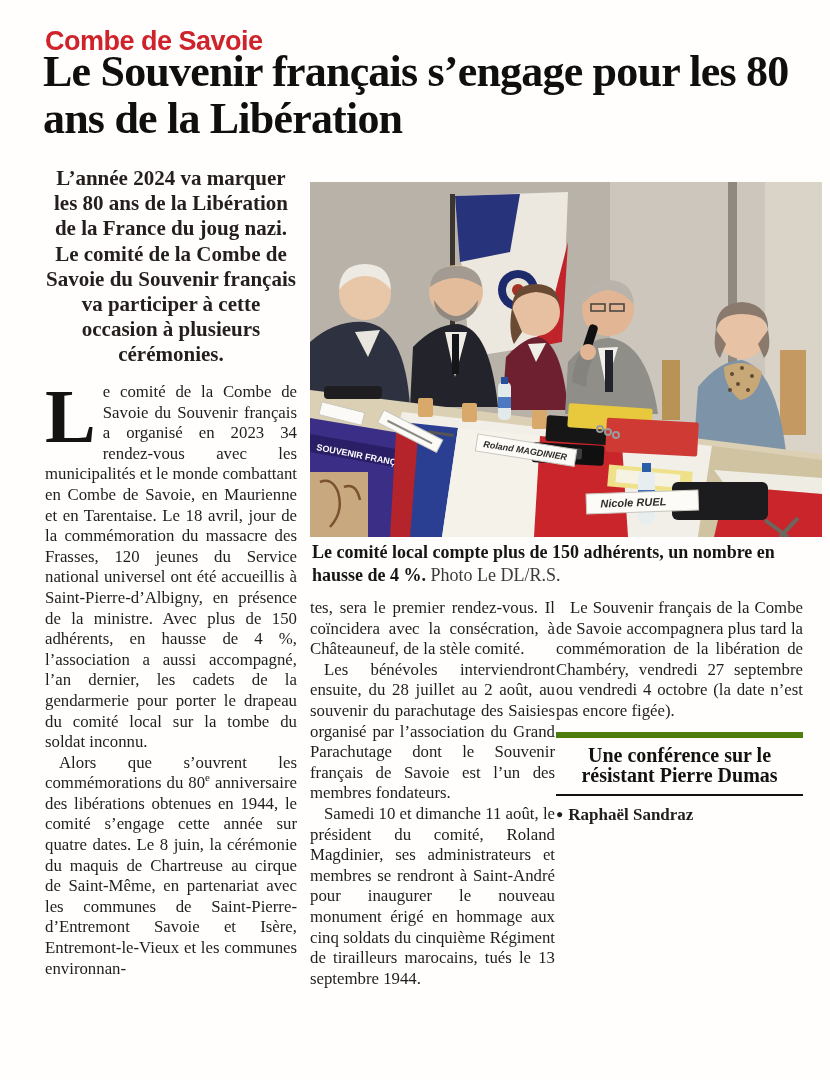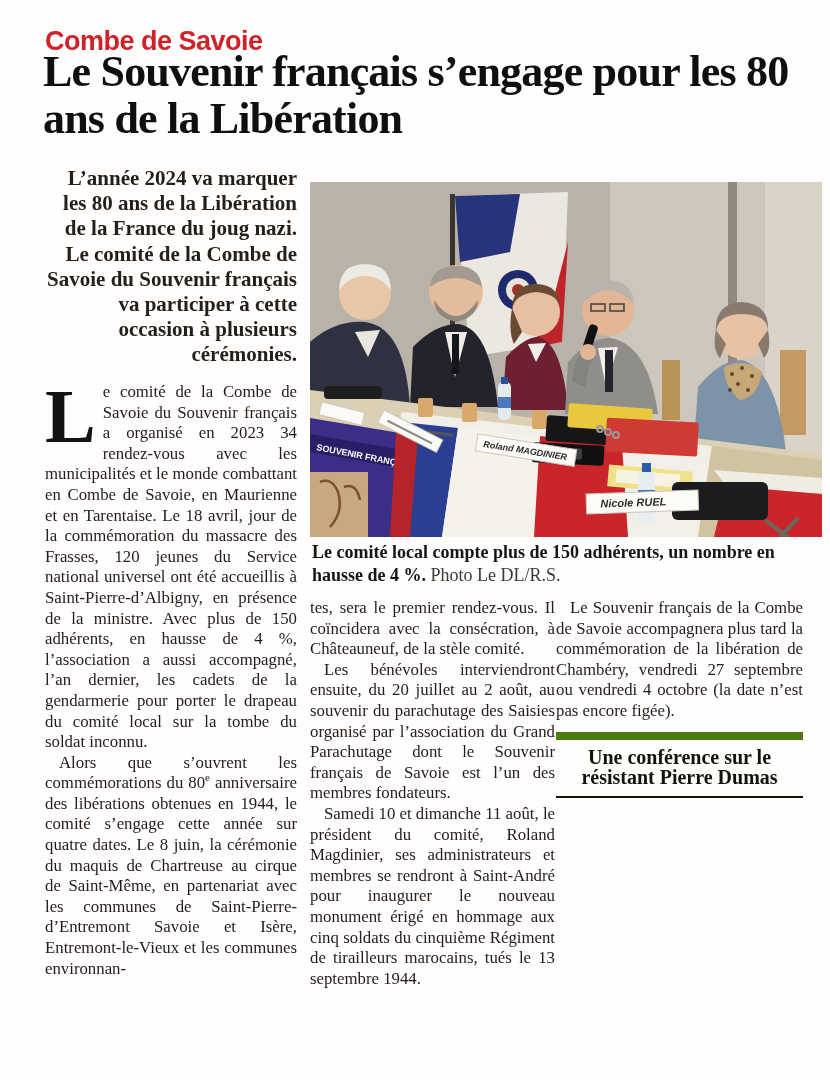--- a/index.html
+++ b/index.html
@@ -6,36 +6,36 @@
   #page{position:relative;width:830px;height:1080px;background:#fffefc;overflow:hidden;
         font-family:"Liberation Serif", serif;color:#1f1d1c;}
   .kicker{position:absolute;left:45px;top:12px;
           font-family:"Liberation Sans", sans-serif;font-weight:700;
           font-size:27px;letter-spacing:-0.5px;color:#d0222a;margin-top:14px;}
   .headline{position:absolute;left:43px;top:48px;width:772px;
             font-weight:700;font-size:44px;line-height:1.07;letter-spacing:-0.8px;
             color:#100f0e;}
   .standfirst{position:absolute;left:45px;top:166px;width:252px;
               font-weight:700;font-size:21px;line-height:1.2;color:#241e1d;
-              text-align:right;}
+              text-align:center;}
   .bodycol{font-size:16.8px;line-height:20.6px;text-align:justify;color:#201d1c;}
   .col1{position:absolute;left:45px;top:382px;width:252px;height:698px;overflow:hidden;}
   .col2{position:absolute;left:310px;top:598px;width:245px;height:482px;overflow:hidden;}
   .col3{position:absolute;left:556px;top:598px;width:247px;height:482px;overflow:hidden;}
   .bodycol p{margin:0;}
   .indent{text-indent:14px;}
   .dropcap{float:left;font-weight:700;font-size:76px;line-height:62px;
            margin:3px 7px 0 0;color:#151312;}
   sup{font-size:11px;line-height:0;}
   .photo{position:absolute;left:310px;top:182px;width:512px;height:355px;overflow:hidden;}
   .caption{position:absolute;left:312px;top:541px;width:512px;
            font-size:18px;line-height:23px;color:#161514;}
   .caption .cap-bold{font-weight:700;}
   .caption .cap-credit{font-weight:400;color:#3c3a38;}
-  .crosshead{border-top:8px solid #4d7c0f;border-bottom:2px solid #14120f;
+  .crosshead{border-top:6px solid #4d7c0f;border-bottom:2px solid #14120f;
              margin:10px 0 8px 0;padding:7px 6px 9px 6px;
              font-weight:700;font-size:20px;line-height:20px;text-align:center;
              text-indent:0;color:#14120f;}
   .byline{margin-top:6px;font-weight:700;font-size:17px;text-indent:0;text-align:left;}
   .byline .bullet{font-size:12px;vertical-align:2px;margin-right:5px;}
 </style>
 </head>
 <body>
 
 <div id="page">
@@ -184,22 +184,23 @@
     <span class="cap-credit">Photo Le DL/R.S.</span>
   </div>
 
   <div class="bodycol col1">
     <p><span class="dropcap">L</span><span>e comité de la Combe de Savoie du Souvenir français a organisé en 2023 34 rendez-vous avec les municipalités et le monde combattant en Combe de Savoie, en Maurienne et en Tarentaise. Le 18 avril, jour de la commémoration du massacre des Frasses, 120 jeunes du Service national universel ont été accueillis à Saint-Pierre-d’Albigny, en présence de la ministre. Avec plus de 150 adhérents, en hausse de 4 %, l’association a aussi accompagné, l’an dernier, les cadets de la gendarmerie pour porter le drapeau du comité local sur la tombe du soldat inconnu.</span></p>
     <p class="indent"><span>Alors que s’ouvrent les commémorations du 80</span><sup>e</sup><span> anniversaire des libérations obtenues en 1944, le comité s’engage cette année sur quatre dates. Le 8 juin, la cérémonie du maquis de Chartreuse au cirque de Saint-Même, en partenariat avec les communes de Saint-Pierre-d’Entremont Savoie et Isère, Entremont-le-Vieux et les communes environnan-</span></p>
   </div>
 
   <div class="bodycol col2">
     <p>tes, sera le premier rendez-vous. Il coïncidera avec la consécration, à Châteauneuf, de la stèle comité.</p>
-    <p class="indent">Les bénévoles interviendront ensuite, du 20 juillet au 2 août, au souvenir du parachutage des Saisies organisé par l’association du Grand Parachutage dont le Souvenir français de Savoie est l’un des membres fondateurs.</p>
+    <p class="indent">Les bénévoles interviendront ensuite, du 28 juillet au 2 août, au souvenir du parachutage des Saisies organisé par l’association du Grand Parachutage dont le Souvenir français de Savoie est l’un des membres fondateurs.</p>
     <p class="indent">Samedi 10 et dimanche 11 août, le président du comité, Roland Magdinier, ses administrateurs et membres se rendront à Saint-André pour inaugurer le nouveau monument érigé en hommage aux cinq soldats du cinquième Régiment de tirailleurs marocains, tués le 13 septembre 1944.</p>
   </div>
 
   <div class="bodycol col3">
     <p class="indent">Le Souvenir français de la Combe de Savoie accompagnera plus tard la commémoration de la libération de Chambéry, vendredi 27 septembre ou vendredi 4 octobre (la date n’est pas encore figée).</p>
     <div class="crosshead">Une conférence sur le résistant Pierre Dumas</div>
+    <p class="byline"><span class="bullet">●</span><span>Raphaël Sandraz</span></p>
   </div>
 
 </div>
 
 </body></html>

